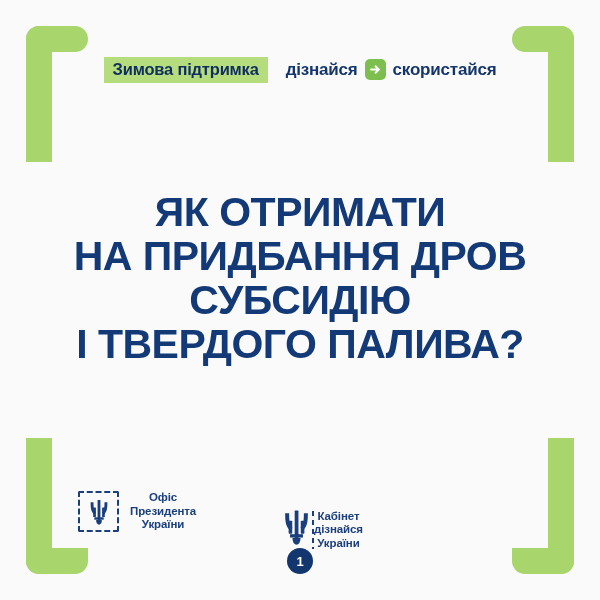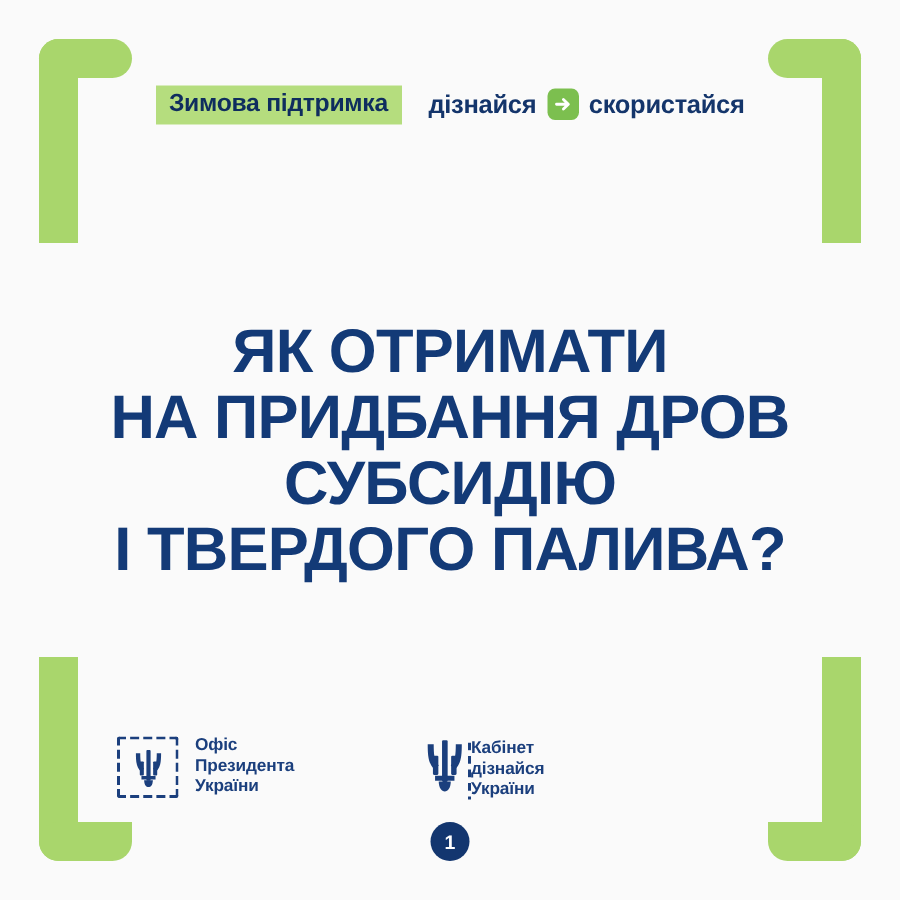--- a/index.html
+++ b/index.html
@@ -100,21 +100,21 @@
     justify-content: center;
     flex: none;
   }
   .arrow-chip svg { display: block; }
 
   
   .title-block {
     position: absolute;
     left: 0;
     right: 0;
-    top: 212px;
+    top: 190px;
     text-align: center;
     color: #133a77;
     font-size: 41px;
     font-weight: bold;
     line-height: 44px;
     letter-spacing: -0.5px;
   }
   .title-line { display: block; white-space: nowrap; }
 
   
@@ -122,23 +122,24 @@
     position: absolute;
     left: 0;
     right: 0;
     top: 487px;
     height: 60px;
   }
   .logo {
     position: absolute;
     display: flex;
     align-items: center;
+    text-align: center;
   }
   .logo-pres { left: 78px; top: 4px; gap: 11px; }
-  .logo-cab  { left: 281px; top: 4px; }
+  .logo-cab  { left: 281px; top: 21px; }
 
   .stamp-frame {
     width: 41px;
     height: 41px;
     border: 2px dashed #1b3f7d;
     border-radius: 2px;
     display: flex;
     align-items: center;
     justify-content: center;
     box-sizing: border-box;

